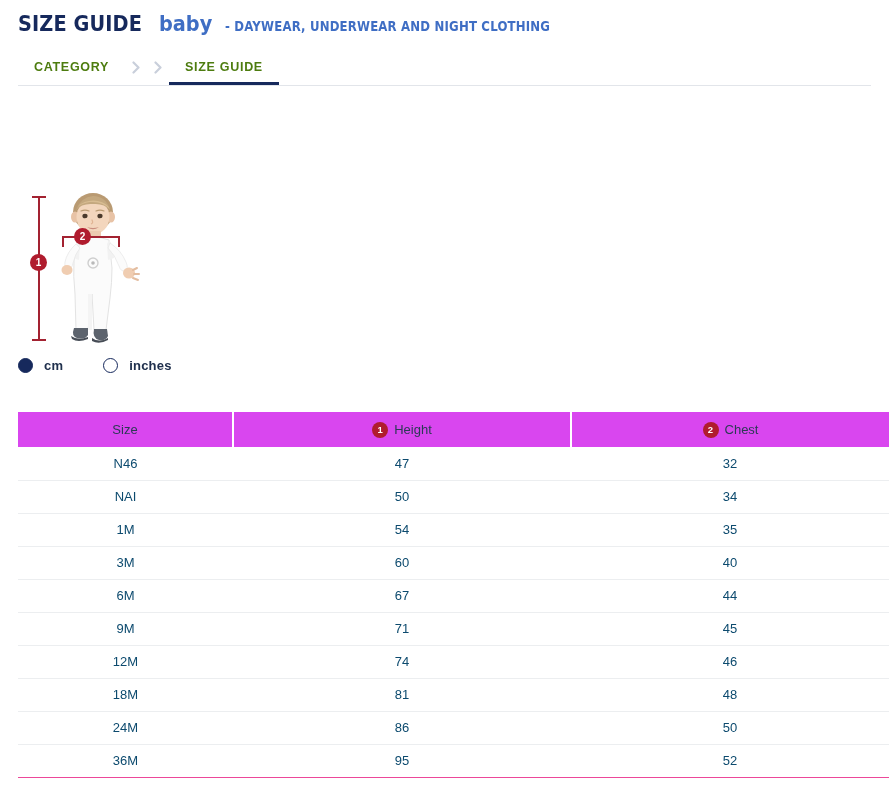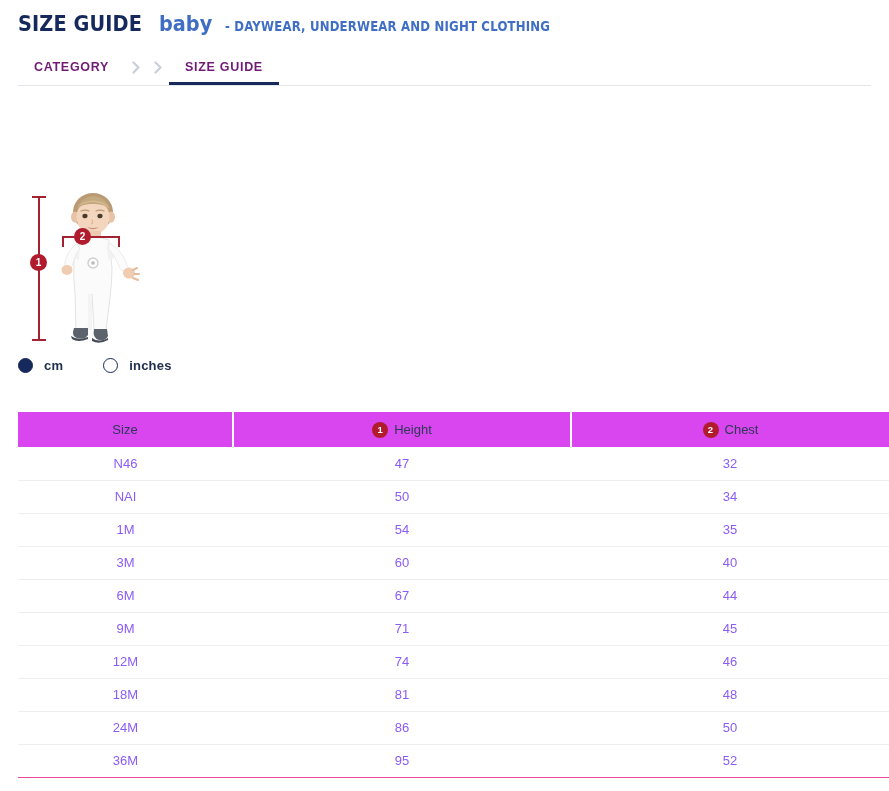--- a/index.html
+++ b/index.html
@@ -67,21 +67,21 @@
     align-items: stretch;
     height: 36px;
   }
   .crumb {
     display: flex;
     align-items: center;
     padding: 0 16px;
     font-size: 12.5px;
     font-weight: bold;
     letter-spacing: 0.7px;
-    color: #701a75;
+    color: #4d7c0f;
     height: 36px;
     cursor: pointer;
     position: relative;
   }
   .crumb.active::after {
     content: "";
     position: absolute;
     left: 0;
     right: 0;
     bottom: -1px;
@@ -246,21 +246,21 @@
   }
   .badge-th {
     width: 16px;
     height: 16px;
     font-size: 9.5px;
     flex: 0 0 auto;
   }
   .size-table tbody td {
     height: 33px;
     font-size: 13px;
-    color: #8b5cf6;
+    color: #0c4a6e;
     border-bottom: 1px solid #eceef0;
     vertical-align: middle;
   }
   .size-table tbody tr:last-child td {
     border-bottom: 1px solid #ec4899;
   }
   .col-size  { width: 215px; }
   .col-height{ width: 338px; }
   .col-chest { width: 318px; }
 </style>

